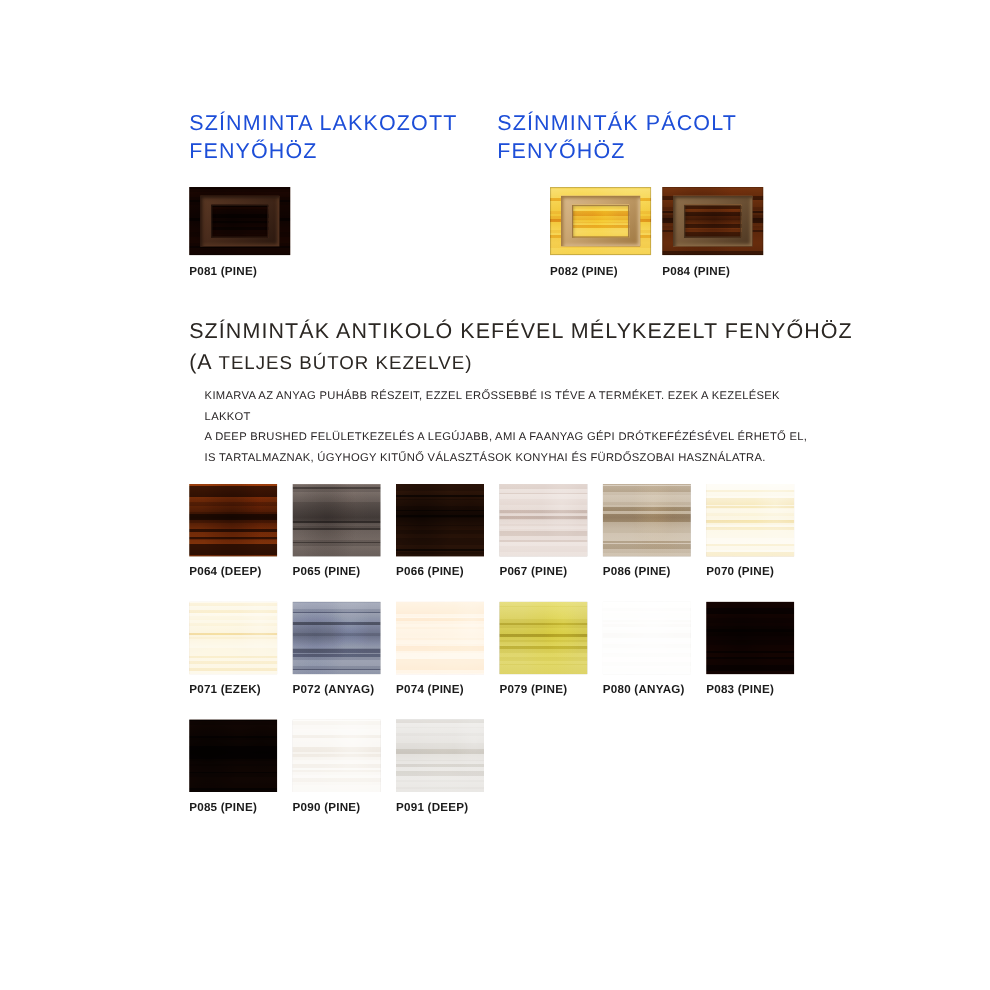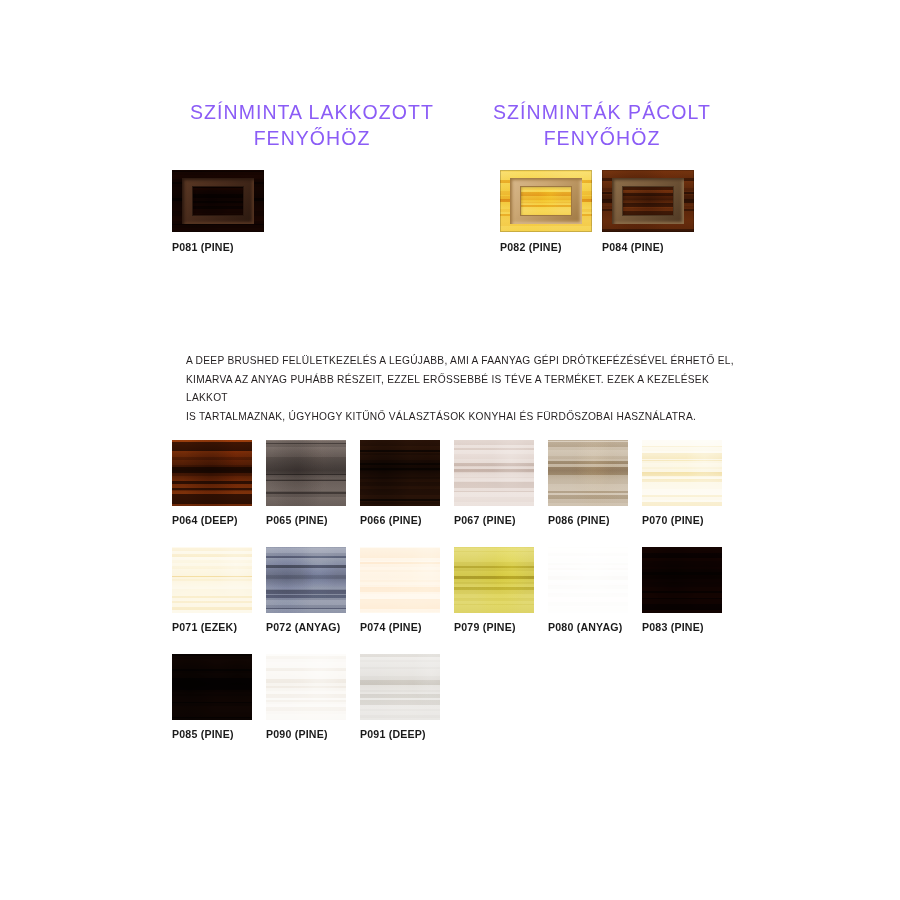--- a/index.html
+++ b/index.html
@@ -29,24 +29,23 @@
     width: 620px;
     display: flex;
   }
   .heading-col { width: 280px; }
   .heading-col.second { width: 300px; }
   .section-title {
     font-size: 19.5px;
     font-weight: 300;
     letter-spacing: 1.05px;
     line-height: 1.32;
-    color: #8b5cf6;
+    color: #1d4ed8;
     margin: 0;
     text-transform: uppercase;
-    text-align: center;
   }
 
   .mid-heading {
     position: absolute;
     left: 172px;
     top: 288px;
     width: 660px;
   }
   .mid-heading .line {
     font-size: 19.5px;
@@ -203,24 +202,28 @@
           <div class="frame" style="background-color: rgb(109, 81, 52); background-image: repeating-linear-gradient(0deg, rgb(77, 55, 34) 0px, rgb(77, 55, 34) 3.49px, rgb(124, 94, 62) 3.49px, rgb(124, 94, 62) 5.04px, rgb(124, 94, 62) 5.04px, rgb(124, 94, 62) 7.14px, rgb(124, 94, 62) 7.14px, rgb(124, 94, 62) 9.01px, rgb(124, 94, 62) 9.01px, rgb(124, 94, 62) 11.45px, rgb(124, 94, 62) 11.45px, rgb(124, 94, 62) 14.13px, rgb(124, 94, 62) 14.13px, rgb(124, 94, 62) 17.54px, rgb(124, 94, 62) 17.54px, rgb(124, 94, 62) 20.83px, rgb(77, 55, 34) 20.83px, rgb(77, 55, 34) 22.63px, rgb(124, 94, 62) 22.63px, rgb(124, 94, 62) 23.79px, rgb(124, 94, 62) 23.79px, rgb(124, 94, 62) 26.18px, rgb(141, 111, 75) 26.18px, rgb(141, 111, 75) 29.09px, rgb(77, 55, 34) 29.09px, rgb(77, 55, 34) 30.3px, rgb(77, 55, 34) 30.3px, rgb(77, 55, 34) 33.49px, rgb(124, 94, 62) 33.49px, rgb(124, 94, 62) 35.18px, rgb(124, 94, 62) 35.18px, rgb(124, 94, 62) 36.99px, rgb(141, 111, 75) 36.99px, rgb(141, 111, 75) 38.37px, rgb(77, 55, 34) 38.37px, rgb(77, 55, 34) 39.96px, rgb(141, 111, 75) 39.96px, rgb(141, 111, 75) 41.18px, rgb(124, 94, 62) 41.18px, rgb(124, 94, 62) 44.19px, rgb(141, 111, 75) 44.19px, rgb(141, 111, 75) 47.69px, rgb(141, 111, 75) 47.69px, rgb(141, 111, 75) 50.62px), linear-gradient(rgb(141, 111, 75) 0%, rgb(109, 81, 52) 22%, rgb(77, 55, 34) 46%, rgb(109, 81, 52) 62%, rgb(124, 94, 62) 82%, rgb(109, 81, 52) 100%), radial-gradient(55% 130% at 39% 48%, rgba(77, 55, 34, 0.4) 0%, transparent 62%), radial-gradient(40% 90% at 69% 30%, rgba(141, 111, 75, 0.333) 0%, transparent 58%); background-blend-mode: overlay; box-shadow: rgba(0, 0, 0, 0.18) 0px 0px 0px 1px inset;"></div>
           <div class="bevel" style="background-color: rgb(124, 94, 62); background-image: linear-gradient(135deg, rgb(141, 111, 75) 0%, rgb(124, 94, 62) 35%, rgb(77, 55, 34) 100%); box-shadow: rgb(77, 55, 34) 2px 2px 3px inset, rgb(141, 111, 75) -2px -2px 3px inset;"></div>
           <div class="inner" style="background-color: rgb(109, 81, 52); background-image: repeating-linear-gradient(0deg, rgb(77, 55, 34) 0px, rgb(77, 55, 34) 2.23px, rgb(77, 55, 34) 2.23px, rgb(77, 55, 34) 4.68px, rgb(124, 94, 62) 4.68px, rgb(124, 94, 62) 7.56px, rgb(141, 111, 75) 7.56px, rgb(141, 111, 75) 9.11px, rgb(77, 55, 34) 9.11px, rgb(77, 55, 34) 12.7px, rgb(141, 111, 75) 12.7px, rgb(141, 111, 75) 14.31px, rgb(141, 111, 75) 14.31px, rgb(141, 111, 75) 16.31px, rgb(124, 94, 62) 16.31px, rgb(124, 94, 62) 19.86px, rgb(77, 55, 34) 19.86px, rgb(77, 55, 34) 21.03px, rgb(77, 55, 34) 21.03px, rgb(77, 55, 34) 22.88px, rgb(141, 111, 75) 22.88px, rgb(141, 111, 75) 26.08px, rgb(77, 55, 34) 26.08px, rgb(77, 55, 34) 28.53px, rgb(141, 111, 75) 28.53px, rgb(141, 111, 75) 30.49px, rgb(77, 55, 34) 30.49px, rgb(77, 55, 34) 33.89px, rgb(77, 55, 34) 33.89px, rgb(77, 55, 34) 34.99px, rgb(141, 111, 75) 34.99px, rgb(141, 111, 75) 38.2px, rgb(141, 111, 75) 38.2px, rgb(141, 111, 75) 40.61px, rgb(124, 94, 62) 40.61px, rgb(124, 94, 62) 43.81px, rgb(77, 55, 34) 43.81px, rgb(77, 55, 34) 45.06px, rgb(124, 94, 62) 45.06px, rgb(124, 94, 62) 46.19px, rgb(77, 55, 34) 46.19px, rgb(77, 55, 34) 47.99px, rgb(141, 111, 75) 47.99px, rgb(141, 111, 75) 50.15px), linear-gradient(rgb(141, 111, 75) 0%, rgb(109, 81, 52) 22%, rgb(77, 55, 34) 46%, rgb(109, 81, 52) 62%, rgb(124, 94, 62) 82%, rgb(109, 81, 52) 100%), radial-gradient(55% 130% at 52% 48%, rgba(77, 55, 34, 0.4) 0%, transparent 62%), radial-gradient(40% 90% at 82% 30%, rgba(141, 111, 75, 0.333) 0%, transparent 58%); background-blend-mode: overlay; box-shadow: rgb(77, 55, 34) 0px 0px 0px 1px inset, rgba(0, 0, 0, 0.35) 1px 1px 3px inset;"></div>
         </div>
         <div class="panel-label">P084 (PINE)</div>
       </div>
     </div>
 
   </div>
 
+  <div class="mid-heading">
+    <div class="line">SZÍNMINTÁK ANTIKOLÓ KEFÉVEL MÉLYKEZELT FENYŐHÖZ</div>
+    <div class="line smallcaps"><span class="big">(A</span><span> TELJES BÚTOR KEZELVE)</span></div>
+  </div>
 
   <div class="body-copy">
+    <p>KIMARVA AZ ANYAG PUHÁBB RÉSZEIT, EZZEL ERŐSSEBBÉ IS TÉVE A TERMÉKET. EZEK A KEZELÉSEK LAKKOT</p>
     <p>A DEEP BRUSHED FELÜLETKEZELÉS A LEGÚJABB, AMI A FAANYAG GÉPI DRÓTKEFÉZÉSÉVEL ÉRHETŐ EL,</p>
-    <p>KIMARVA AZ ANYAG PUHÁBB RÉSZEIT, EZZEL ERŐSSEBBÉ IS TÉVE A TERMÉKET. EZEK A KEZELÉSEK LAKKOT</p>
     <p>IS TARTALMAZNAK, ÚGYHOGY KITŰNŐ VÁLASZTÁSOK KONYHAI ÉS FÜRDŐSZOBAI HASZNÁLATRA.</p>
   </div>
 
   <div class="grid">
     <div class="grid-row">
         <div class="cell">
           <div class="swatch">
             <div class="grain" style="background-color: rgb(107, 75, 42); background-image: repeating-linear-gradient(0deg, rgb(154, 117, 72) 0px, rgb(154, 117, 72) 1.82px, rgb(63, 42, 22) 1.82px, rgb(63, 42, 22) 3.79px, rgb(63, 42, 22) 3.79px, rgb(63, 42, 22) 7.23px, rgb(63, 42, 22) 7.23px, rgb(63, 42, 22) 8.48px, rgb(63, 42, 22) 8.48px, rgb(63, 42, 22) 11.52px, rgb(154, 117, 72) 11.52px, rgb(154, 117, 72) 14.86px, rgb(125, 91, 52) 14.86px, rgb(125, 91, 52) 16.09px, rgb(63, 42, 22) 16.09px, rgb(63, 42, 22) 17.56px, rgb(154, 117, 72) 17.56px, rgb(154, 117, 72) 19.32px, rgb(154, 117, 72) 19.32px, rgb(154, 117, 72) 21.96px, rgb(63, 42, 22) 21.96px, rgb(63, 42, 22) 25.31px, rgb(154, 117, 72) 25.31px, rgb(154, 117, 72) 27.5px, rgb(154, 117, 72) 27.5px, rgb(154, 117, 72) 28.63px, rgb(154, 117, 72) 28.63px, rgb(154, 117, 72) 30.37px, rgb(125, 91, 52) 30.37px, rgb(125, 91, 52) 33.25px, rgb(63, 42, 22) 33.25px, rgb(63, 42, 22) 36.02px, rgb(63, 42, 22) 36.02px, rgb(63, 42, 22) 38.72px, rgb(125, 91, 52) 38.72px, rgb(125, 91, 52) 40.83px, rgb(154, 117, 72) 40.83px, rgb(154, 117, 72) 44.07px, rgb(154, 117, 72) 44.07px, rgb(154, 117, 72) 45.97px, rgb(125, 91, 52) 45.97px, rgb(125, 91, 52) 49.3px, rgb(154, 117, 72) 49.3px, rgb(154, 117, 72) 52.69px), linear-gradient(rgb(154, 117, 72) 0%, rgb(107, 75, 42) 22%, rgb(63, 42, 22) 46%, rgb(107, 75, 42) 62%, rgb(125, 91, 52) 82%, rgb(107, 75, 42) 100%), radial-gradient(55% 130% at 48% 48%, rgba(63, 42, 22, 0.4) 0%, transparent 62%), radial-gradient(40% 90% at 78% 30%, rgba(154, 117, 72, 0.333) 0%, transparent 58%); background-blend-mode: overlay;"></div>
           </div>
           <div class="swatch-label">P064 (DEEP)</div>

